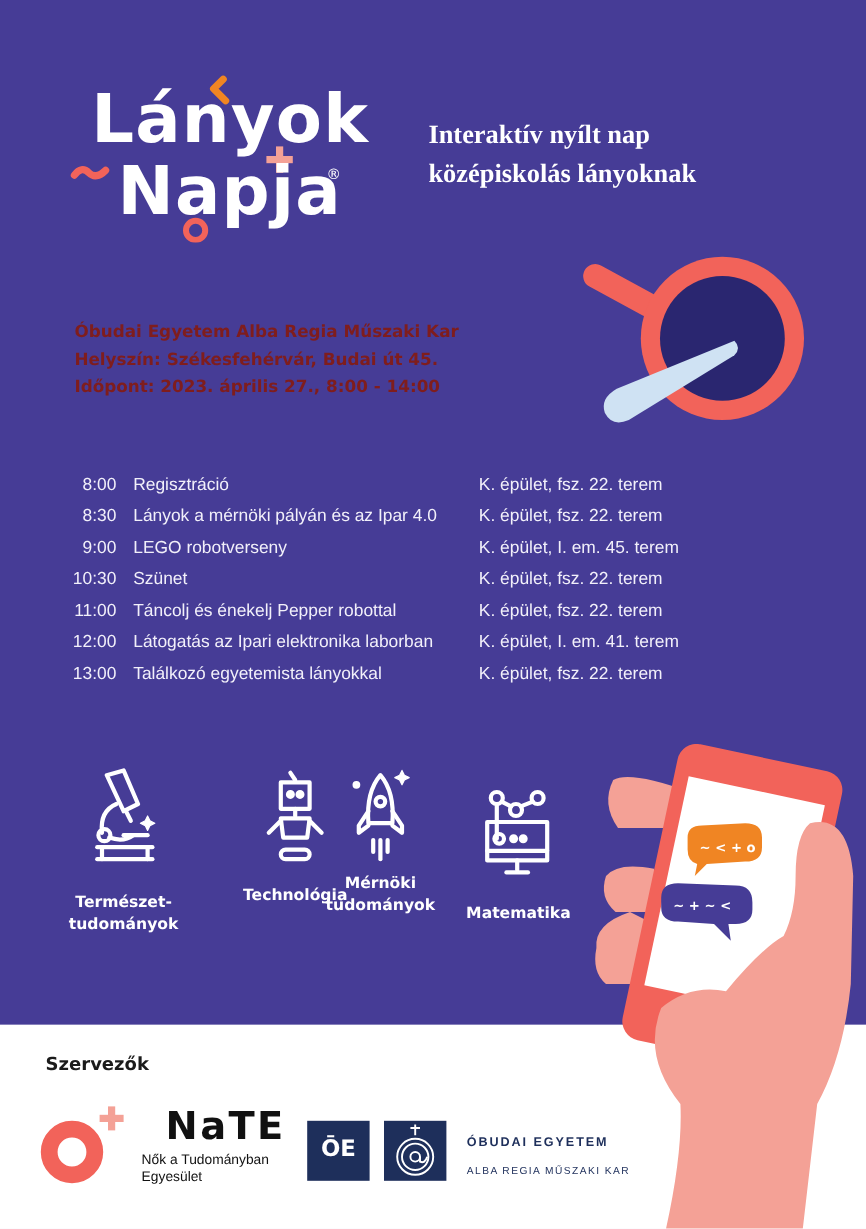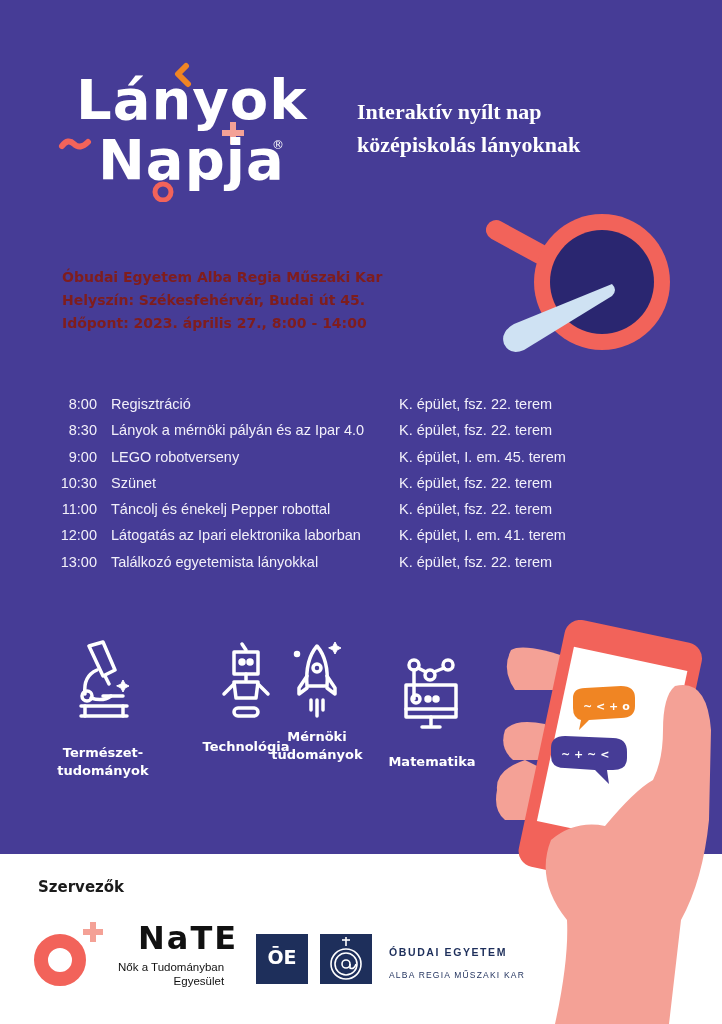--- a/index.html
+++ b/index.html
@@ -35,21 +35,21 @@
   .field { position:absolute; text-align:center; color:#fff; font-weight:bold; font-size:13px; line-height:18px; }
   .field svg { display:block; margin:0 auto; }
 
   
   .phone-art { position:absolute; left:485px; top:620px; }
 
   
   .org-title { position:absolute; left:38px; top:878px; font-weight:bold; font-size:15px; color:#1b1b1b; }
   .nate { position:absolute; left:32px; top:920px; }
   .nate-word { position:absolute; left:118px; top:920px; font-family:"DejaVu Sans", sans-serif; font-weight:bold; font-size:32px; letter-spacing:2px; color:#111; line-height:36px;margin-left:20px; }
-  .nate-sub { position:absolute; left:118px; top:960px; font-family:"Liberation Sans", sans-serif; font-size:11.5px; line-height:14px; color:#111;text-align:right; }
+  .nate-sub { position:absolute; left:118px; top:960px; font-family:"Liberation Sans", sans-serif; font-size:11.5px; line-height:14px; color:#111; }
   .oe-box { position:absolute; top:934px; width:52px; height:50px; background:#1e2f5b; color:#fff; }
   .oe-text { position:absolute; left:389px; top:946px; color:#1e2f5b; font-family:"Liberation Sans", sans-serif; }
   .oe-t1 { font-weight:bold; font-size:10.5px; letter-spacing:1.6px; }
   .oe-t2 { font-size:8.5px; letter-spacing:1.2px; margin-top:12px; }
 </style>
 </head>
 <body>
 
 <div class="purple"></div>
 <div class="white"></div>

